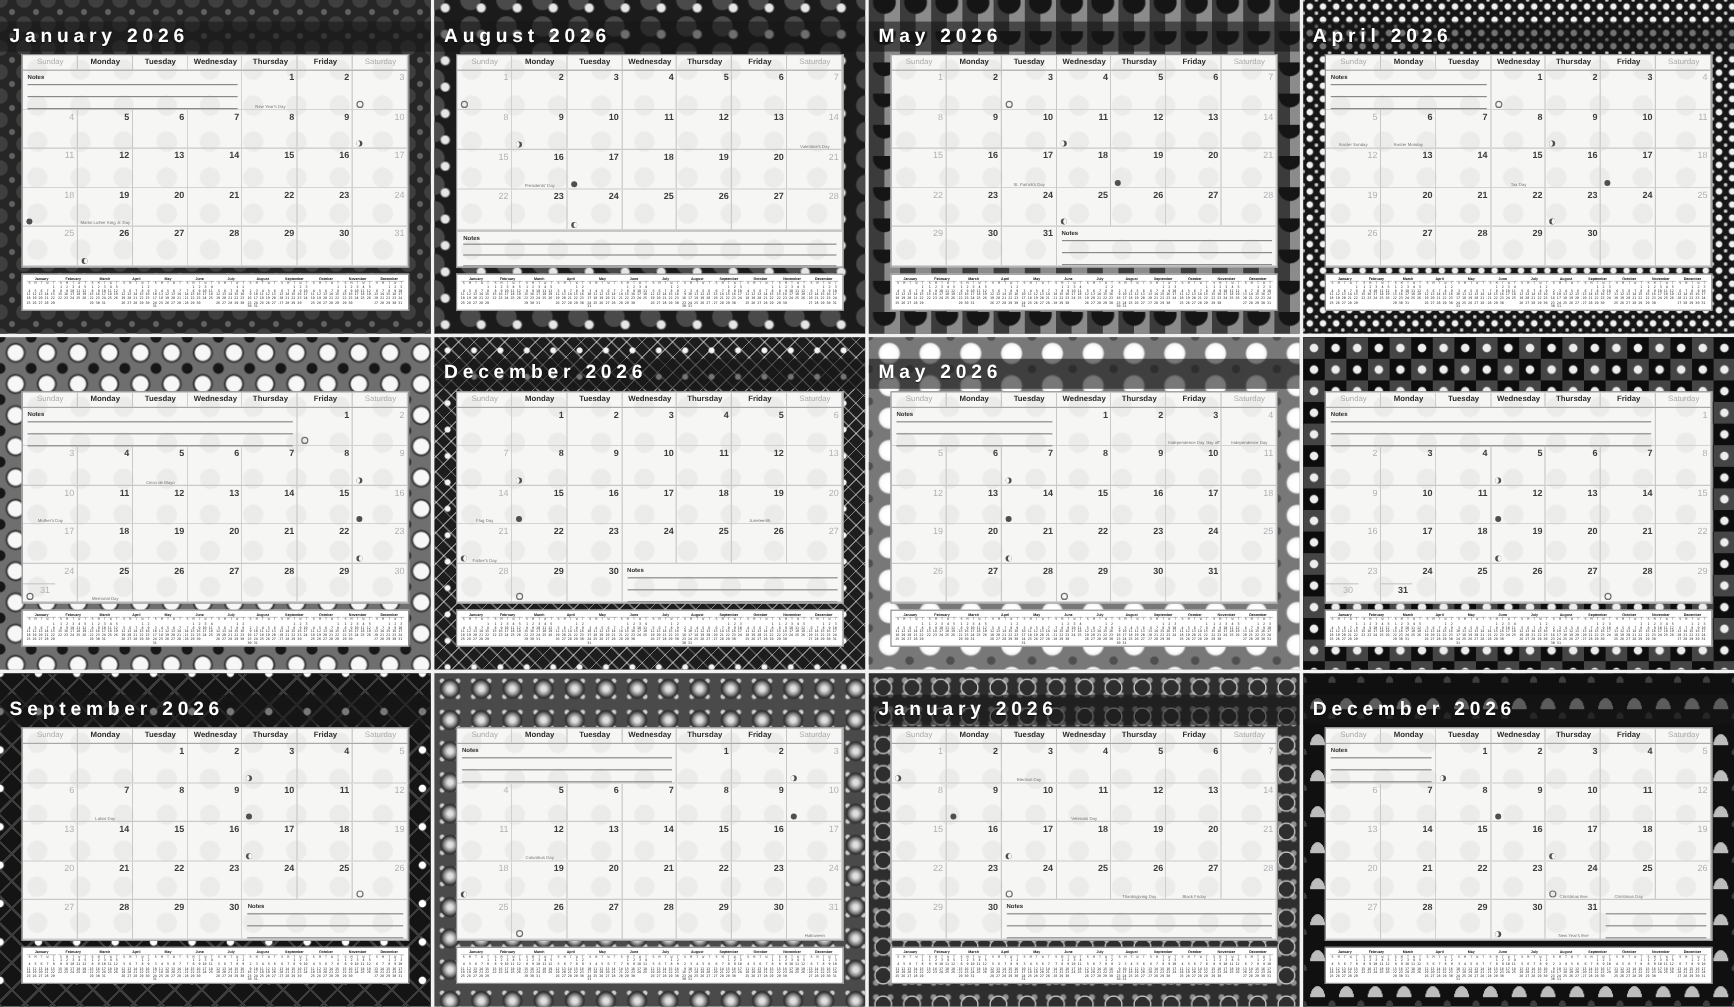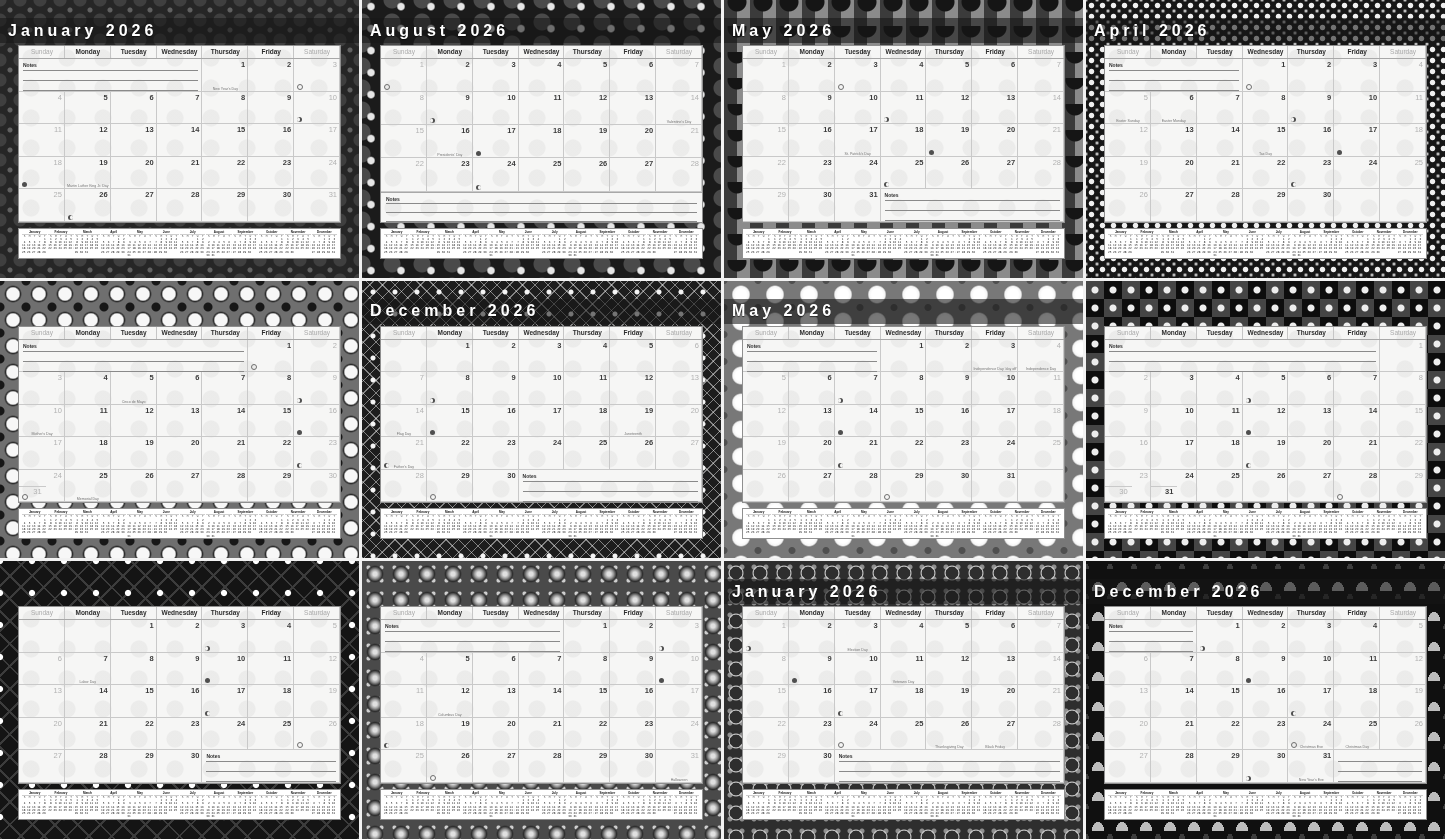--- a/index.html
+++ b/index.html
@@ -1988,20 +1988,23 @@
           <div class="mm-line">       1  2  3  4  5</div>
           <div class="mm-line"> 6  7  8  9 10 11 12</div>
           <div class="mm-line">13 14 15 16 17 18 19</div>
           <div class="mm-line">20 21 22 23 24 25 26</div>
           <div class="mm-line">27 28 29 30 31      </div>
           <div class="mm-line">                    </div>
         </div>
       </div>
     </section>
     <section class="panel pat-9">
+      <div class="title-band">
+        <div class="title">September 2026</div>
+      </div>
       <div class="sheet">
         <div class="dow-row">
           <div class="dow wkend">Sunday</div>
           <div class="dow">Monday</div>
           <div class="dow">Tuesday</div>
           <div class="dow">Wednesday</div>
           <div class="dow">Thursday</div>
           <div class="dow">Friday</div>
           <div class="dow wkend">Saturday</div>
         </div>

